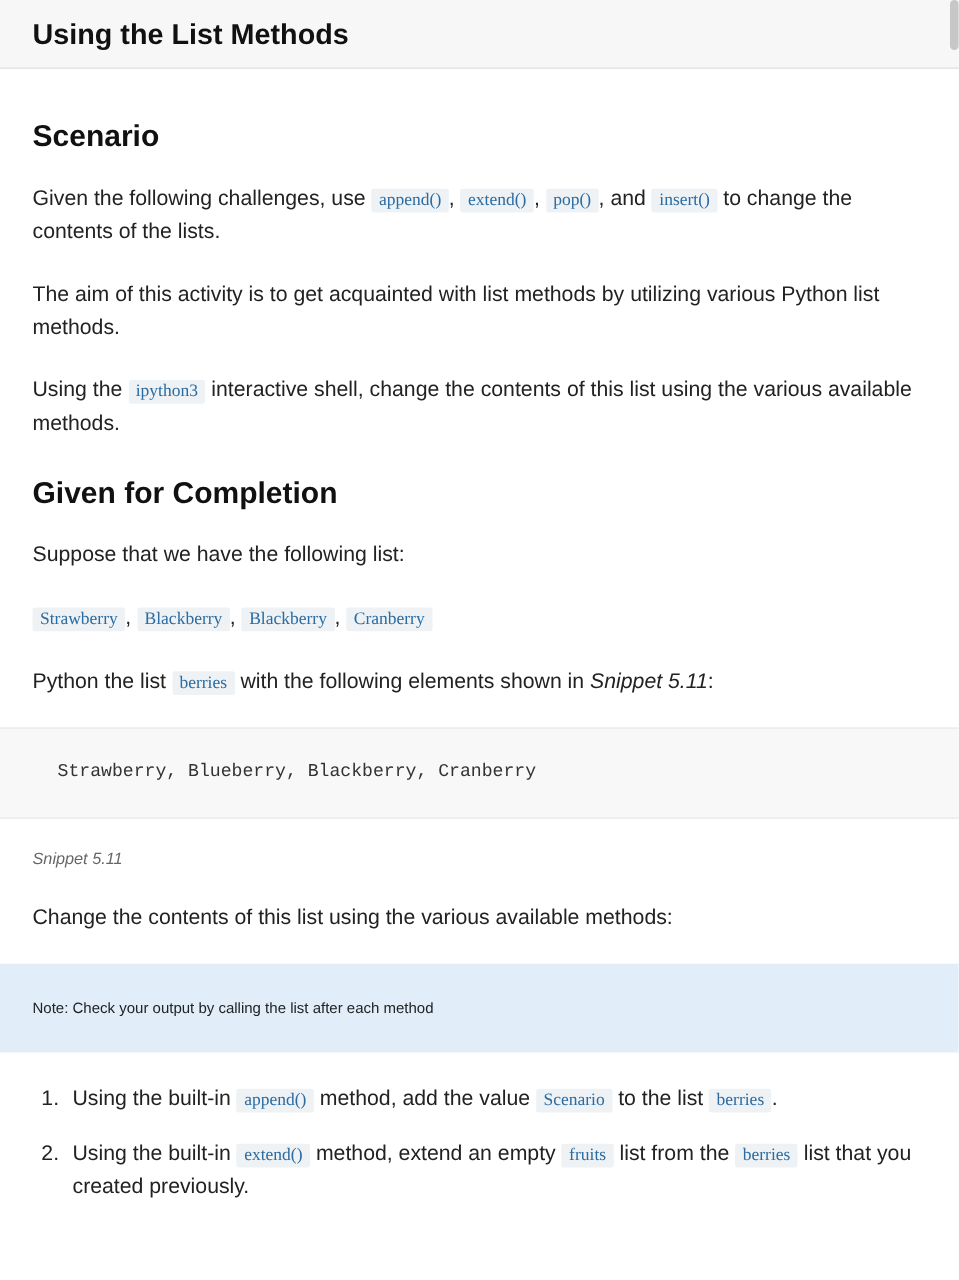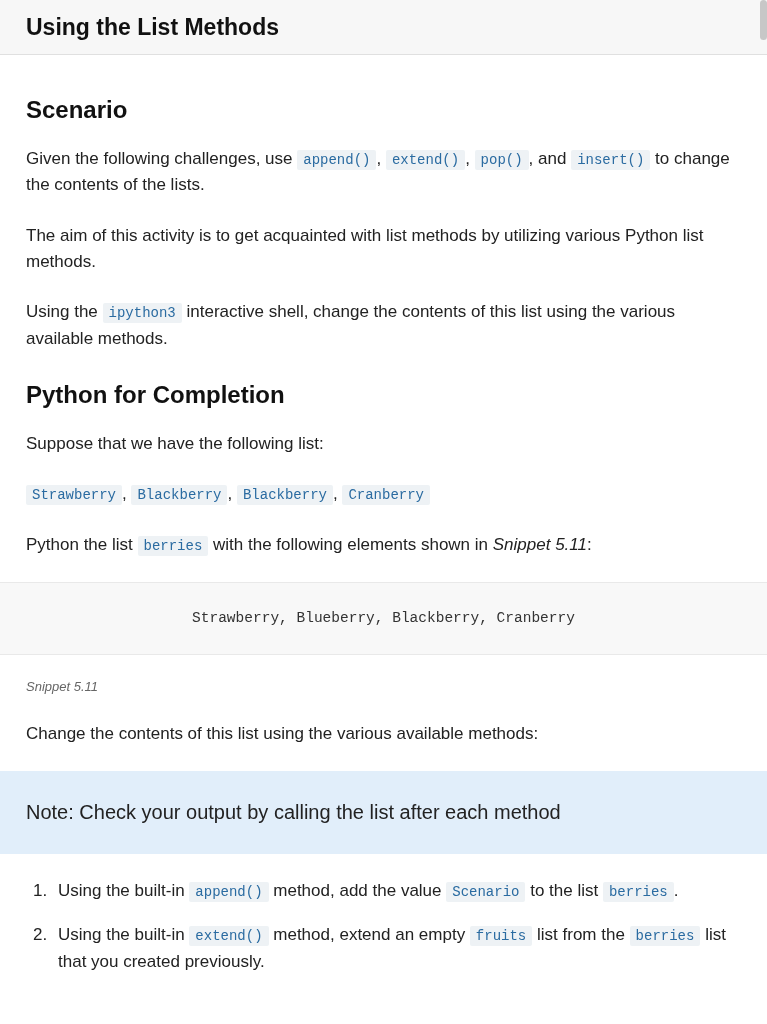--- a/index.html
+++ b/index.html
@@ -36,52 +36,51 @@
     font-weight: 700;
     margin: 14px 0 18px 0;
     color: #111;
   }
   p {
     margin: 0 0 24px 0;
     font-size: 17px;
     color: #222;
   }
   code.inline {
-    font-family: Liberation Mono, monospace;
+    font-family: Liberation Serif, serif;
     background: #eef2f5;
     color: #2a6ba1;
     padding: 2px 6px;
     font-size: 14px;
     border-radius: 2px;
   }
   .code-block-wrap {
     background: #f8f8f8;
     border-top: 1px solid #e9e9e9;
     border-bottom: 1px solid #e9e9e9;
     margin: 0 -26px 0 -26px;
     padding: 24px 46px;
-    text-align: center;
   }
   .code-block {
     font-family: "SFMono-Regular", Consolas, "Liberation Mono", Menlo, monospace;
     font-size: 14.5px;
     color: #333;
     white-space: pre;
   }
   .snippet-label {
     font-style: italic;
     font-size: 13px;
     color: #666;
     margin: 22px 0 24px 0;
   }
   .note-box {
     background: #e1eefa;
     margin: 16px -26px;
     padding: 26px 26px;
-    font-size: 20px;
+    font-size: 12px;
     color: #222;
   }
   ol {
     margin: 24px 0 0 0;
     padding-left: 26px;
     font-size: 17px;
   }
   ol li {
     margin-bottom: 18px;
     padding-left: 6px;
@@ -111,21 +110,21 @@
     <h2>Scenario</h2>
     <p>
       <span>Given the following challenges, use </span><code class="inline">append()</code><span>, </span><code class="inline">extend()</code><span>, </span><code class="inline">pop()</code><span>, and </span><code class="inline">insert()</code><span> to change the contents of the lists.</span>
     </p>
 
     <p>The aim of this activity is to get acquainted with list methods by utilizing various Python list methods.</p>
     <p>
       <span>Using the </span><code class="inline">ipython3</code><span> interactive shell, change the contents of this list using the various available methods.</span>
     </p>
 
-    <h2>Python for Completion</h2>
+    <h2>Given for Completion</h2>
     <p>Suppose that we have the following list:</p>
 
     <p>
       <code class="inline">Strawberry</code><span>, </span><code class="inline">Blackberry</code><span>, </span><code class="inline">Blackberry</code><span>, </span><code class="inline">Cranberry</code>
     </p>
 
     <p>
       <span>Python the list </span><code class="inline">berries</code><span> with the following elements shown in </span><em class="ref">Snippet 5.11</em><span>:</span>
     </p>
 

